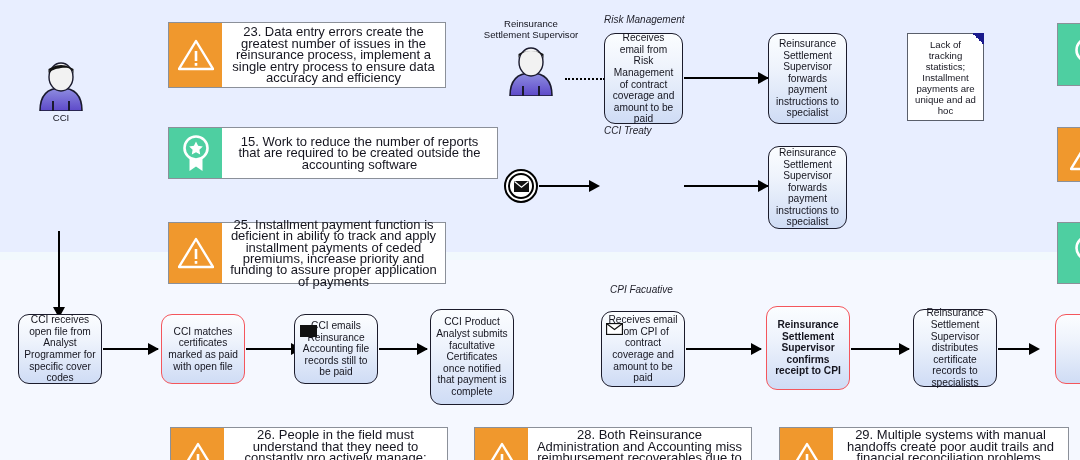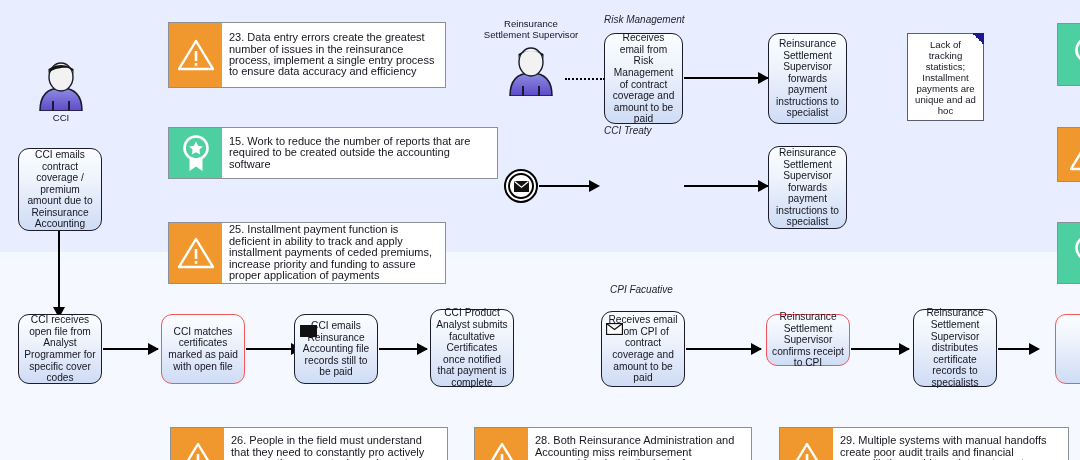--- a/index.html
+++ b/index.html
@@ -43,21 +43,21 @@
     background:linear-gradient(225deg,#1a1a8c 0%,#1a1a8c 50%,transparent 50%);
   }
 
   
   .card{position:absolute;display:flex;box-sizing:border-box;
         border:1.3px solid #8b9099;background:#ffffff;}
   .card .icon{flex:0 0 auto;display:flex;align-items:center;justify-content:center;}
   .card .icon.warn{background:#f0982d;}
   .card .icon.award{background:#4ecfa1;}
   .card .body{flex:1 1 auto;display:flex;align-items:center;justify-content:center;
-              font-size:11px;line-height:11.4px;color:#15151f;padding:3px 7px;}
+              text-align:center;font-size:13px;line-height:11.4px;color:#15151f;padding:3px 7px;}
 
   
   .ln{position:absolute;background:#000;}
   .ln.h{height:2.4px;}
   .ln.v{width:2.4px;}
   .dash{position:absolute;height:0;border-top:2.6px dotted #000;}
   .arrow{position:absolute;width:0;height:0;
          border-top:6.5px solid transparent;border-bottom:6.5px solid transparent;
          border-left:11px solid #000;}
   .arrow.down{border-left:6.5px solid transparent;border-right:6.5px solid transparent;
@@ -223,23 +223,20 @@
   <div class="card" style="left:1057px;top:222px;width:60px;height:62px;">
     <div class="icon award" style="width:60px;">
       <svg width="34" height="40" viewBox="0 0 34 40">
         <circle cx="17" cy="15" r="11.5" fill="none" stroke="#fff" stroke-width="2.6"></circle>
         <path d="M17 8.5 l2.1 4.3 4.7 .7 -3.4 3.3 .8 4.7 -4.2-2.2 -4.2 2.2 .8-4.7 -3.4-3.3 4.7-.7 Z" fill="#fff"></path>
         <path d="M10.5 25 L10.5 38 L17 33.5 L23.5 38 L23.5 25 C21.5 27 12.5 27 10.5 25 Z" fill="#fff"></path>
       </svg>
     </div>
   </div>
 
-  <div class="task" style="left:18px;top:148px;width:84px;height:83px;">
-    <span class="tx">CCI emails contract coverage / premium amount due to Reinsurance Accounting</span>
-  </div>
   <div class="ln v" style="left:58px;top:231px;height:84px;"></div>
   <div class="arrow down" style="left:53px;top:307px;"></div>
 
   <div class="task" style="left:18px;top:314px;width:84px;height:70px;">
     <span class="tx">CCI receives open file from Analyst Programmer for specific cover codes</span>
   </div>
 
   <div class="ln h" style="left:103px;top:348px;width:55px;"></div>
   <div class="arrow" style="left:148px;top:343px;"></div>
 
@@ -255,38 +252,38 @@
   </div>
   <div class="envblk" style="left:300px;top:323px;">
     <svg width="17" height="12" viewBox="0 0 17 12">
       <rect x="0.5" y="0.5" width="16" height="11" fill="#111" stroke="#111"></rect>
     </svg>
   </div>
 
   <div class="ln h" style="left:379px;top:348px;width:48px;"></div>
   <div class="arrow" style="left:417px;top:343px;"></div>
 
-  <div class="task" style="left:430px;top:309px;width:84px;height:78px;">
+  <div class="task" style="left:430px;top:309px;width:84px;height:96px;">
     <span class="tx">CCI Product Analyst submits facultative Certificates once notified that payment is complete</span>
   </div>
 
   <div class="task" style="left:601px;top:311px;width:84px;height:76px;">
     <span class="tx">Receives email from CPI of contract coverage and amount to be paid</span>
   </div>
   <div class="envblk" style="left:606px;top:321px;">
     <svg width="17" height="12" viewBox="0 0 17 12">
       <rect x="0.5" y="0.5" width="16" height="11" fill="#fff" stroke="#111" stroke-width="1.3"></rect>
       <path d="M0.8 0.8 L8.5 6.6 L16.2 0.8" fill="none" stroke="#111" stroke-width="1.2"></path>
     </svg>
   </div>
 
   <div class="ln h" style="left:686px;top:348px;width:75px;"></div>
   <div class="arrow" style="left:751px;top:343px;"></div>
 
-  <div class="task red" style="left:766px;top:314px;width:84px;height:52px;">
+  <div class="task red" style="left:766px;top:306px;width:84px;height:84px;font-weight:bold;">
     <span class="tx">Reinsurance Settlement Supervisor confirms receipt to CPI</span>
   </div>
 
   <div class="ln h" style="left:851px;top:348px;width:58px;"></div>
   <div class="arrow" style="left:899px;top:343px;"></div>
 
   <div class="task" style="left:913px;top:309px;width:84px;height:78px;">
     <span class="tx">Reinsurance Settlement Supervisor distributes certificate records to specialists</span>
   </div>
 

